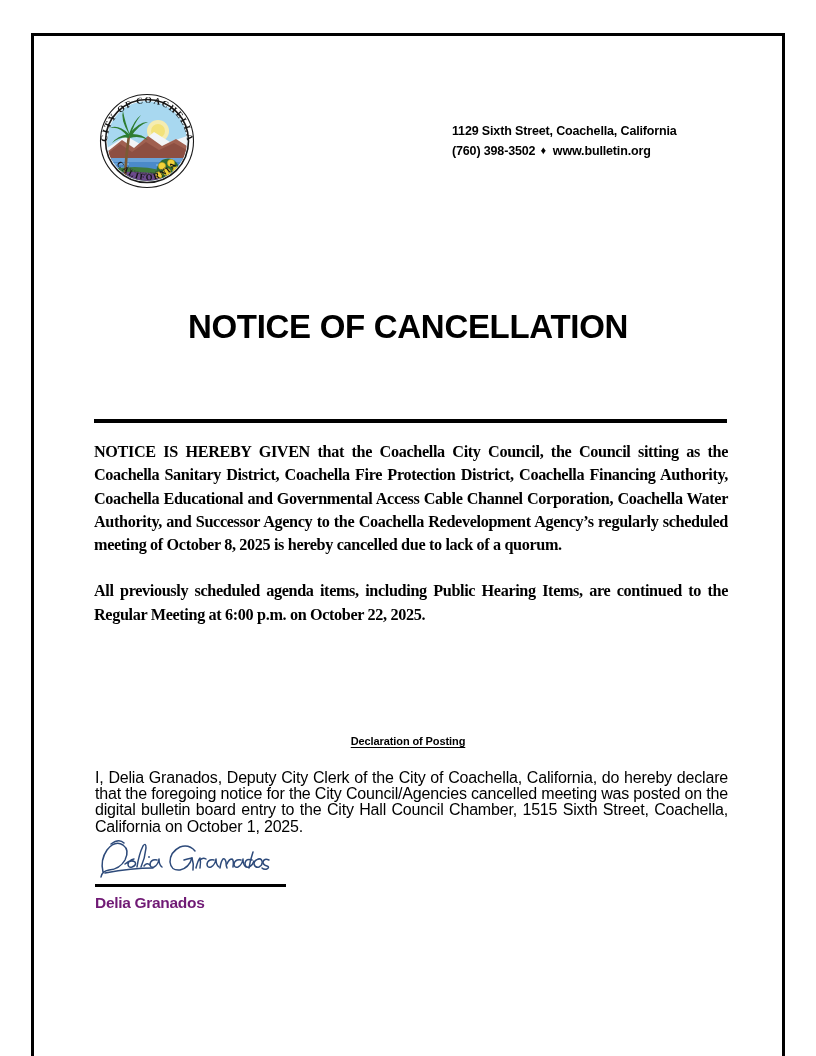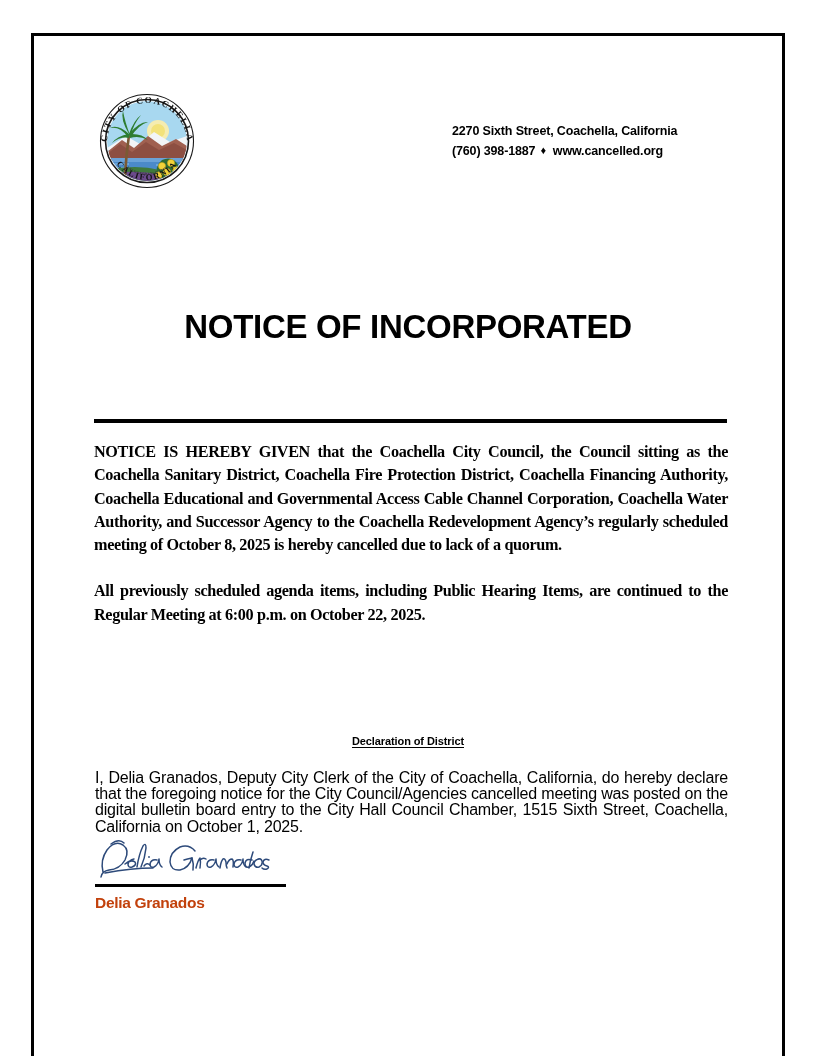--- a/index.html
+++ b/index.html
@@ -172,21 +172,21 @@
     height: 2.5px;
     background: #000;
     margin-top: 2px;
   }
   .sig-name-line {
     font-family: "Liberation Sans", sans-serif;
     font-size: 15.5px;
     font-weight: 700;
     line-height: 23px;
     letter-spacing: -0.3px;
-    color: #c2410c;
+    color: #701a75;
     margin-top: 4px;
   }
 </style>
 </head>
 <body>
 
 <div id="page-frame">
   <div id="page-inner">
 
     <div id="letterhead">
@@ -256,37 +256,37 @@
           <text font-family="Liberation Serif, serif" font-size="8.6" font-weight="700" fill="#111" letter-spacing="1.6">
             <textPath href="#arcBot" startOffset="50%" text-anchor="middle">CALIFORNIA</textPath>
           </text>
           <text font-family="Liberation Serif, serif" font-size="3.3" font-weight="700" fill="#333" letter-spacing="0.5">
             <textPath href="#arcBot2" startOffset="50%" text-anchor="middle">INCORPORATED 1946</textPath>
           </text>
         </svg>
       </div>
 
       <div id="address-block">
-        <span class="addr-line">2270 Sixth Street, Coachella, California</span>
-        <span class="addr-line"><span>(760) 398-1887</span><span class="diamond-sep">♦</span><span>www.cancelled.org</span></span>
+        <span class="addr-line">1129 Sixth Street, Coachella, California</span>
+        <span class="addr-line"><span>(760) 398-3502</span><span class="diamond-sep">♦</span><span>www.bulletin.org</span></span>
       </div>
 
     </div>
 
-    <div id="doc-title">NOTICE OF INCORPORATED</div>
+    <div id="doc-title">NOTICE OF CANCELLATION</div>
 
     <div id="divider"></div>
 
     <div id="body-copy">
       <p class="body-para"><span>NOTICE IS HEREBY GIVEN</span><span> that the Coachella City Council, the Council sitting as the Coachella Sanitary District, Coachella Fire Protection District, Coachella Financing Authority, Coachella Educational and Governmental Access Cable Channel Corporation, Coachella Water Authority, and Successor Agency to the Coachella Redevelopment Agency’s regularly scheduled meeting of October 8, 2025 is hereby cancelled due to lack of a quorum.</span></p>
       <p class="body-para">All previously scheduled agenda items, including Public Hearing Items, are continued to the Regular Meeting at 6:00 p.m. on October 22, 2025.</p>
     </div>
 
     <div id="declaration-heading">
-      <span>Declaration of District</span>
+      <span>Declaration of Posting</span>
     </div>
 
     <div id="declaration-body">I, Delia Granados, Deputy City Clerk of the City of Coachella, California, do hereby declare that the foregoing notice for the City Council/Agencies cancelled meeting was posted on the digital bulletin board entry to the City Hall Council Chamber, 1515 Sixth Street, Coachella, California on October 1, 2025.</div>
 
     <div id="signature-area">
       <svg id="signature-mark" viewBox="0 0 175 48" xmlns="http://www.w3.org/2000/svg">
         <g fill="none" stroke="#2d4a7a" stroke-width="1.5" stroke-linecap="round" stroke-linejoin="round">
 
           <path d="M 6 38 Q 3 26 10 16 Q 18 6 26 11 Q 33 16 28 26 Q 23 35 12 36 Q 5 37 4 43"></path>
           <path d="M 14 10 Q 22 4 27 9"></path>

